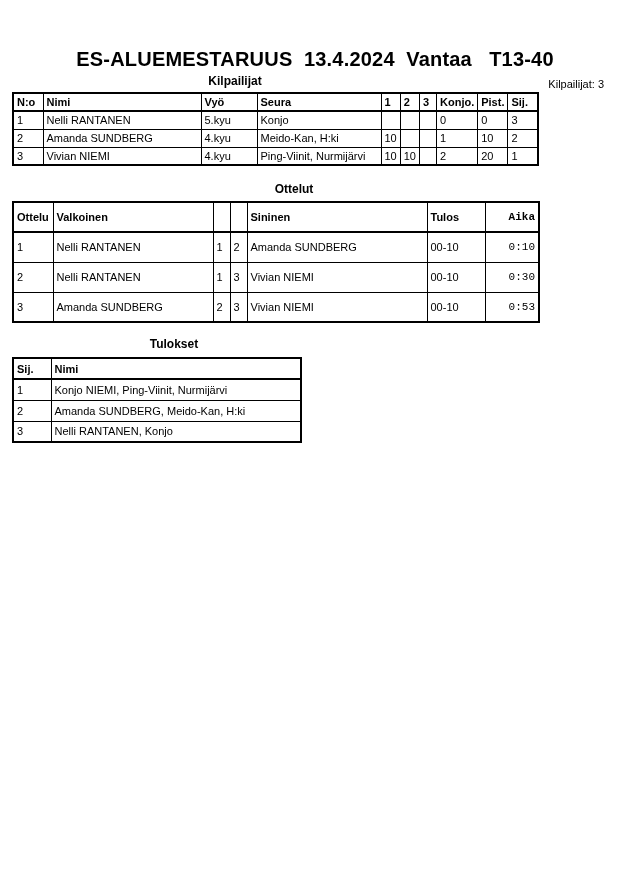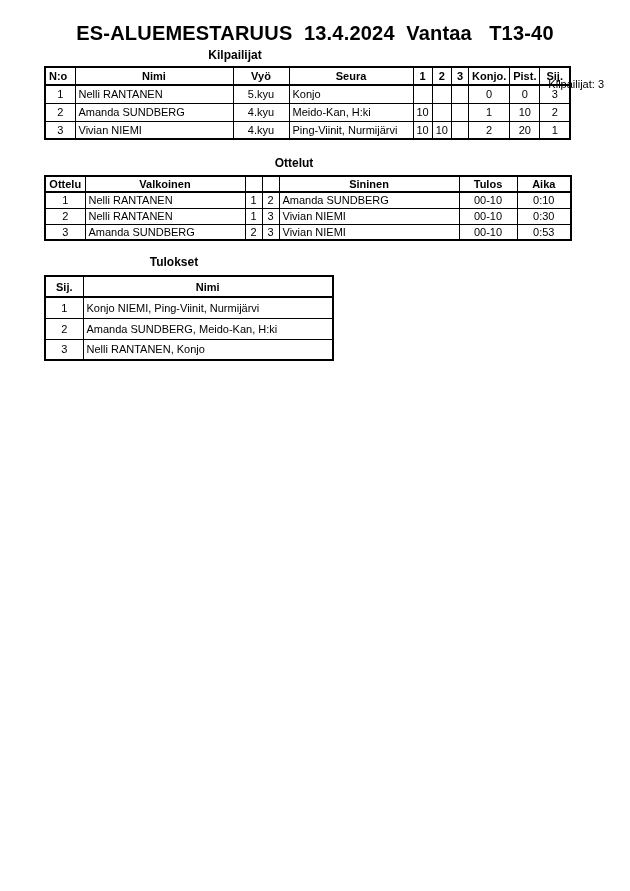--- a/index.html
+++ b/index.html
@@ -6,21 +6,21 @@
   html, body { margin: 0; padding: 0; }
   body {
     width: 630px; height: 891px;
     background: #ffffff;
     color: #000000;
     font-family: "Liberation Sans", "DejaVu Sans", sans-serif;
     position: relative;
     overflow: hidden;
   }
   .title {
-    padding-top: 22px;
+    padding-top: 48px;
     text-align: center;
     font-weight: bold;
     font-size: 20px;
     white-space: pre;
     letter-spacing: 0.2px;
   }
   .count {
     position: absolute;
     top: 70px; right: 26px;
     font-size: 11px;
@@ -31,38 +31,38 @@
     font-size: 12px;
     text-align: center;
     line-height: 14px;
   }
   .h-kilpailijat { width: 414px; margin: 3px 0 4px 28px; text-align: center; }
   .h-ottelut     { width: 532px; margin: 16px 0 5px 28px; }
   .h-tulokset    { width: 292px; margin: 14px 0 6px 28px; text-align: center; }
   table {
     border-collapse: collapse;
     table-layout: fixed;
-    margin-left: 44px;
+    margin-left: 12px;
   }
   table.tbl { border: 2px solid #000; }
   .tbl th, .tbl td {
     border: 1px solid #000;
     font-size: 11px;
     padding: 0 3px;
     height: 18px;
     overflow: hidden;
     white-space: nowrap;
     font-weight: normal;
   }
   .tbl thead th { font-weight: bold; border-bottom: 2px solid #000; }
-  .t2 th, .t2 td { height: 16px; }
+  .t2 th, .t2 td { height: 30px; }
   .t3 th, .t3 td { height: 21px; }
-  .c { text-align: center; }
+  .c { text-align: left; }
   .l { text-align: left; }
-  .r { text-align: center; }
+  .r { text-align: right; font-family: Liberation Mono, monospace; }
 </style>
 </head>
 <body>
 
 <div class="title">ES-ALUEMESTARUUS  13.4.2024  Vantaa   T13-40</div>
 <div class="count">Kilpailijat: 3</div>
 
 <div class="sec-heading h-kilpailijat">Kilpailijat</div>
 
 <table class="tbl t1">

